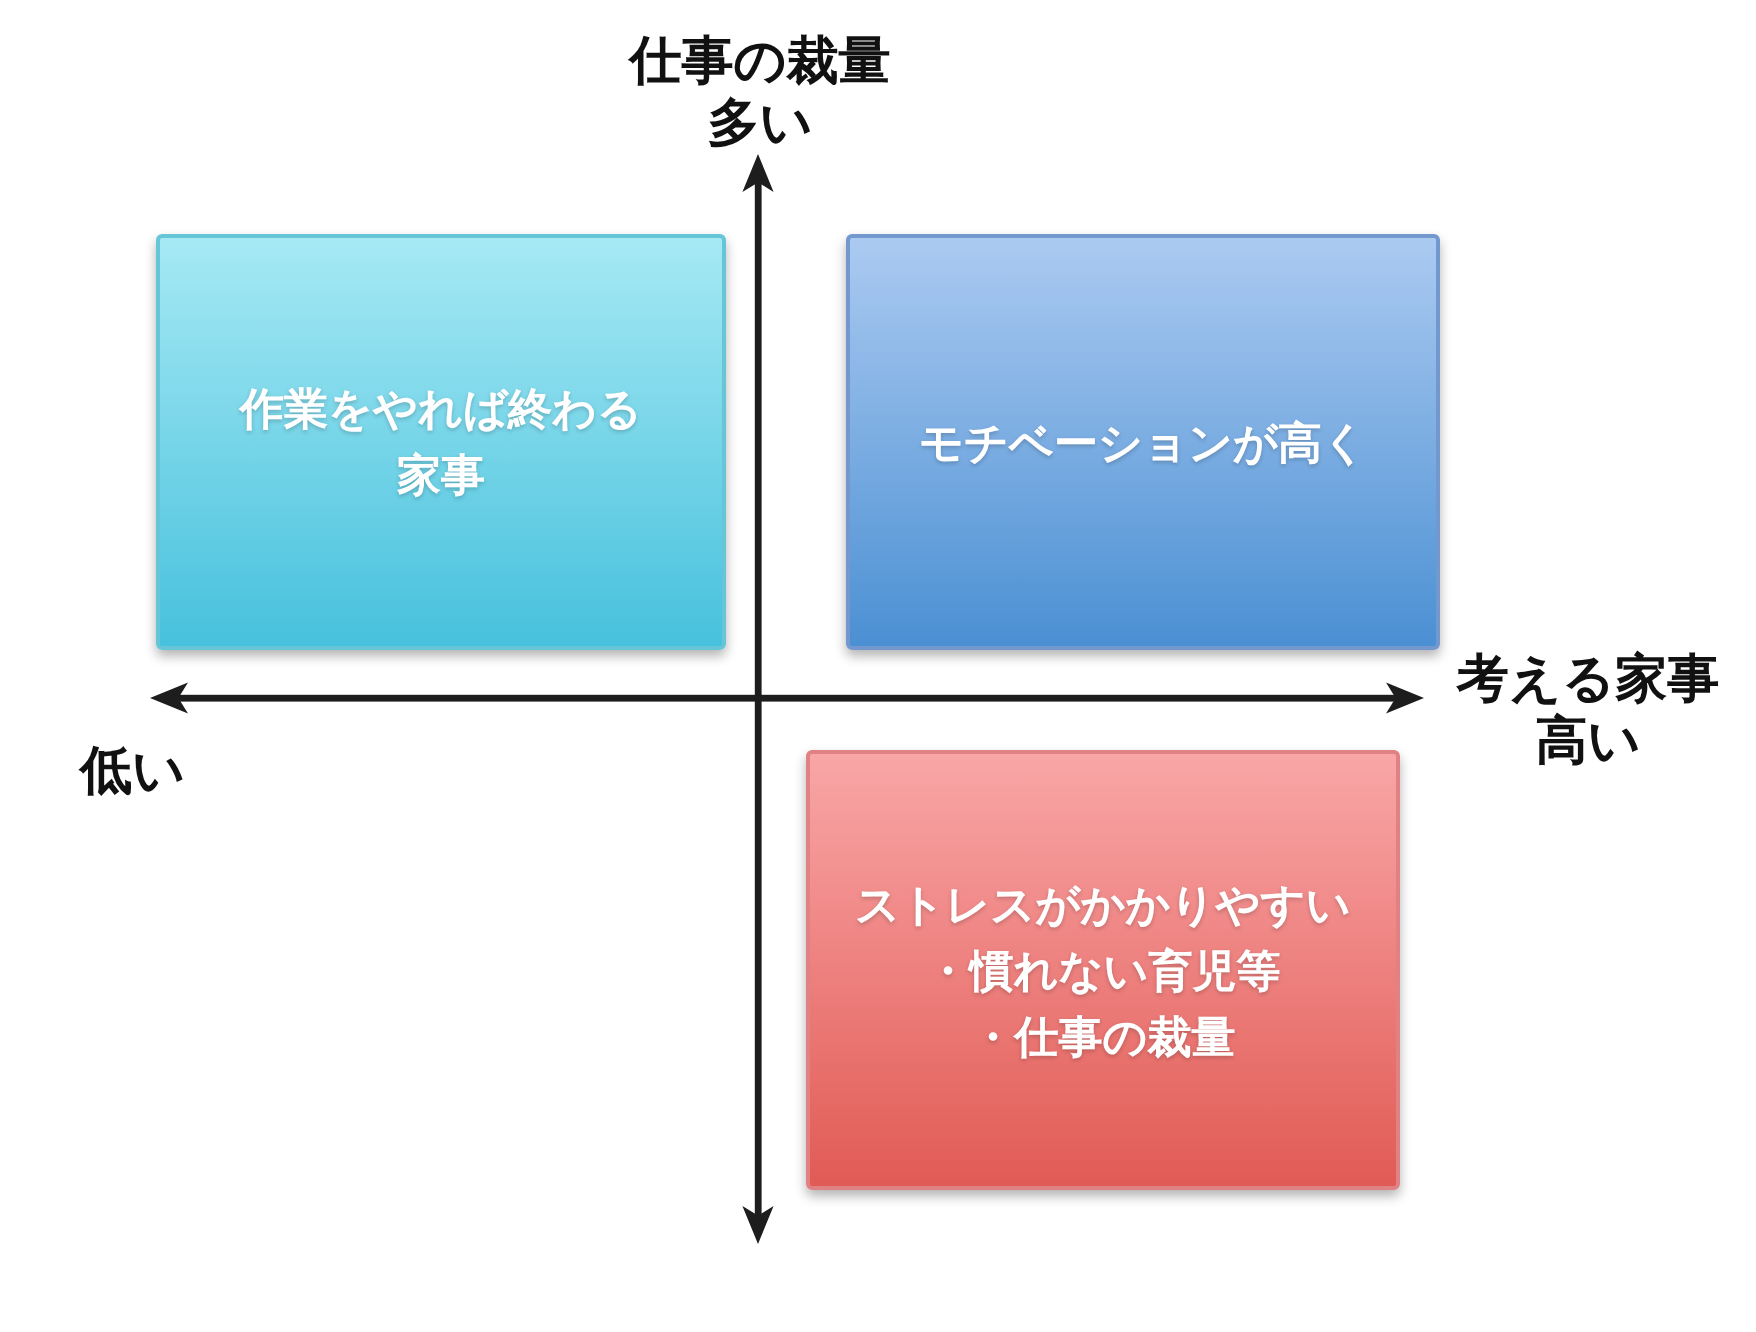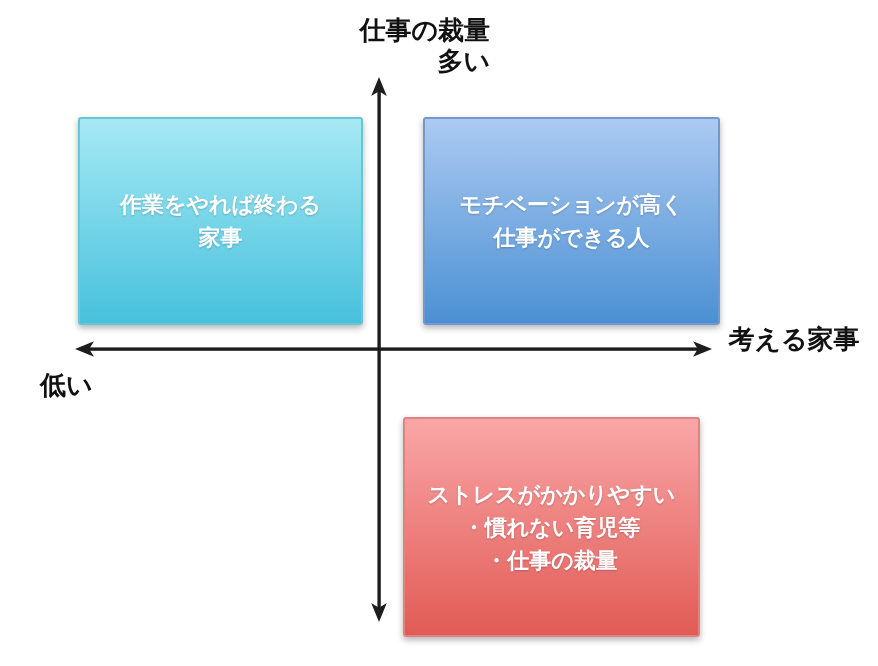--- a/index.html
+++ b/index.html
@@ -19,21 +19,21 @@
   }
   .axis-label {
     position: absolute;
     color: #111111;
     font-weight: bold;
     font-size: 26px;
     line-height: 31px;
     text-align: center;
     white-space: nowrap;
   }
-  .axis-label.y-top   { left: 270px; top: 15px;  width: 220px; text-align: right; }
+  .axis-label.y-top   { left: 270px; top: 15px;  width: 220px; }
   .axis-label.y-bottom{ left: 275px; top: 628px; width: 200px; }
   .axis-label.x-left  { left: 8px;   top: 370px; width: 140px; text-align: left; margin-left: 32px; }
   .axis-label.x-right { left: 710px; top: 324px; width: 168px; }
   .box {
     position: absolute;
     border: 2px solid #888;
     border-radius: 3px;
     display: flex;
     flex-direction: column;
     align-items: center;
@@ -41,21 +41,21 @@
     text-align: center;
     color: #ffffff;
     font-weight: bold;
     font-size: 22px;
     line-height: 33px;
     box-shadow: 0 3px 6px rgba(0,0,0,0.30);
     text-shadow: 0 1px 2px rgba(0,0,0,0.20);
   }
   .box.top-left     { left: 78px;  top: 117px; width: 285px; height: 208px; }
   .box.top-right    { left: 403px; top: 117px; width: 297px; height: 208px; margin-left: 20px; }
-  .box.bottom-right { left: 403px; top: 375px; width: 297px; height: 220px; margin-top: 42px; }
+  .box.bottom-right { left: 403px; top: 375px; width: 297px; height: 220px; }
 </style>
 </head>
 <body>
 
 <div class="canvas">
 
   <svg class="axes-svg" viewBox="0 0 878 666" xmlns="http://www.w3.org/2000/svg">
     <g fill="#1d1d1d" stroke="none">
 
       <rect x="377.4" y="90" width="3.4" height="520"></rect>
@@ -74,30 +74,30 @@
     <div>多い</div>
   </div>
 
 
   <div class="axis-label x-left">
     <div>低い</div>
   </div>
 
   <div class="axis-label x-right">
     <div>考える家事</div>
+    <div>高い</div>
   </div>
 
   <div class="box top-left" style="background: linear-gradient(rgb(166, 233, 244), rgb(71, 193, 221)); border-color: rgb(102, 198, 216); color: rgb(255, 255, 255);">
     <div>作業をやれば終わる</div>
     <div>家事</div>
   </div>
 
   <div class="box top-right" style="background: linear-gradient(rgb(171, 202, 241), rgb(75, 144, 211)); border-color: rgb(114, 152, 206); color: rgb(255, 255, 255);">
     <div>モチベーションが高く</div>
-    <div>仕事ができる人</div>
   </div>
 
   <div class="box bottom-right" style="background: linear-gradient(rgb(249, 166, 167), rgb(225, 91, 85)); border-color: rgb(224, 129, 131); color: rgb(255, 255, 255);">
     <div>ストレスがかかりやすい</div>
     <div>・慣れない育児等</div>
     <div>・仕事の裁量</div>
   </div>
 
 </div>
 

